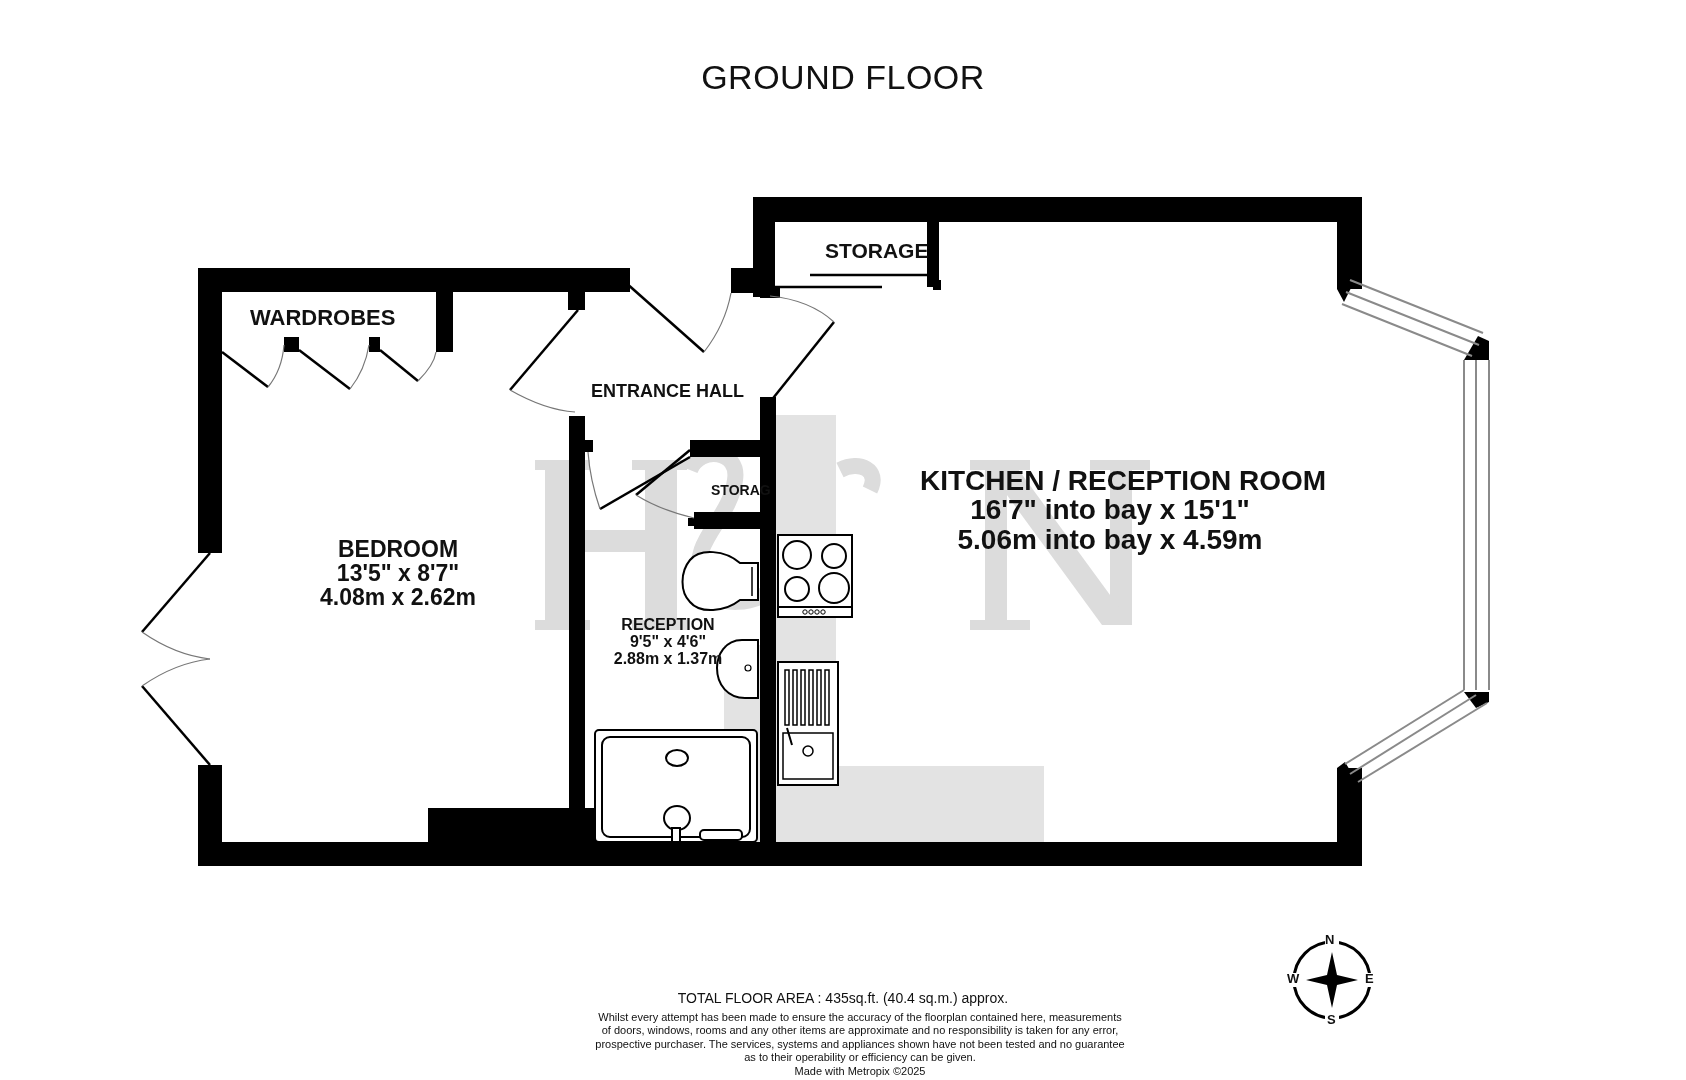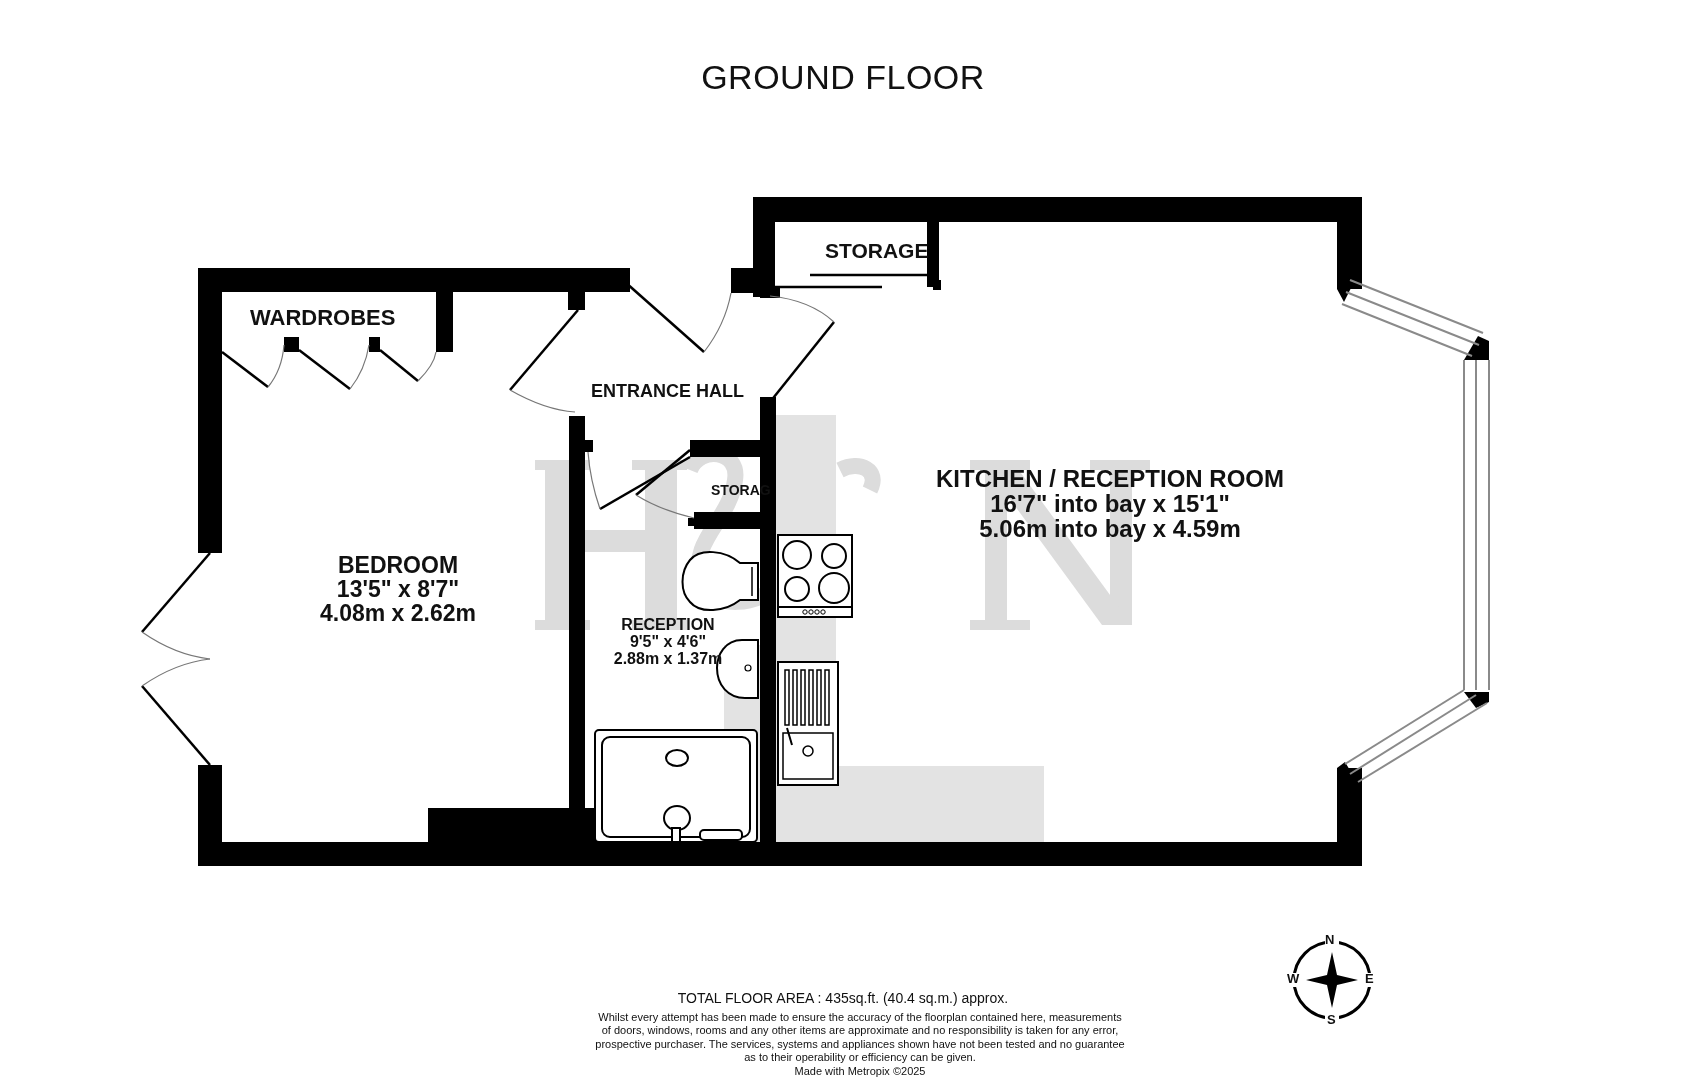--- a/index.html
+++ b/index.html
@@ -205,33 +205,33 @@
 <div class="abs" style="left:1325px;top:932px;font-size:13px;font-weight:bold;">N</div>
 <div class="abs" style="left:1327px;top:1012px;font-size:13px;font-weight:bold;">S</div>
 <div class="abs" style="left:1287px;top:971px;font-size:13px;font-weight:bold;">W</div>
 <div class="abs" style="left:1365px;top:971px;font-size:13px;font-weight:bold;">E</div>
 
 <div class="room-label" style="left:250px;top:306px;font-size:22px;">WARDROBES</div>
 <div class="room-label" style="left:591px;top:382px;font-size:18px;">ENTRANCE HALL</div>
 <div class="room-label" style="left:825px;top:240px;font-size:21px;">STORAGE</div>
 <div class="room-label" style="left:711px;top:483px;font-size:14px;">STORAG</div>
 
-<div class="room-label" style="left:298px;top:537px;width:200px;font-size:23px;margin-top:16px;">
+<div class="room-label" style="left:298px;top:537px;width:200px;font-size:23px;">
   <span>BEDROOM</span>
   <span>13'5"  x 8'7"</span>
   <span>4.08m  x 2.62m</span>
 </div>
 
 <div class="room-label" style="left:598px;top:617px;width:140px;font-size:16px;">
   <span>RECEPTION</span>
   <span>9'5"  x 4'6"</span>
   <span>2.88m  x 1.37m</span>
 </div>
 
-<div class="room-label" style="left:920px;top:466px;width:380px;font-size:24px;">
+<div class="room-label" style="left:920px;top:466px;width:380px;font-size:28px;">
   <span>KITCHEN / RECEPTION ROOM</span>
   <span>16'7" into bay x 15'1"</span>
   <span>5.06m into bay x 4.59m</span>
 </div>
 
 <div class="abs footer-area">TOTAL FLOOR AREA : 435sq.ft. (40.4 sq.m.) approx.</div>
 <div class="abs disclaimer">
   <span>Whilst every attempt has been made to ensure the accuracy of the floorplan contained here, measurements</span>
   <span>of doors, windows, rooms and any other items are approximate and no responsibility is taken for any error,</span>
   <span>prospective purchaser. The services, systems and appliances shown have not been tested and no guarantee</span>

